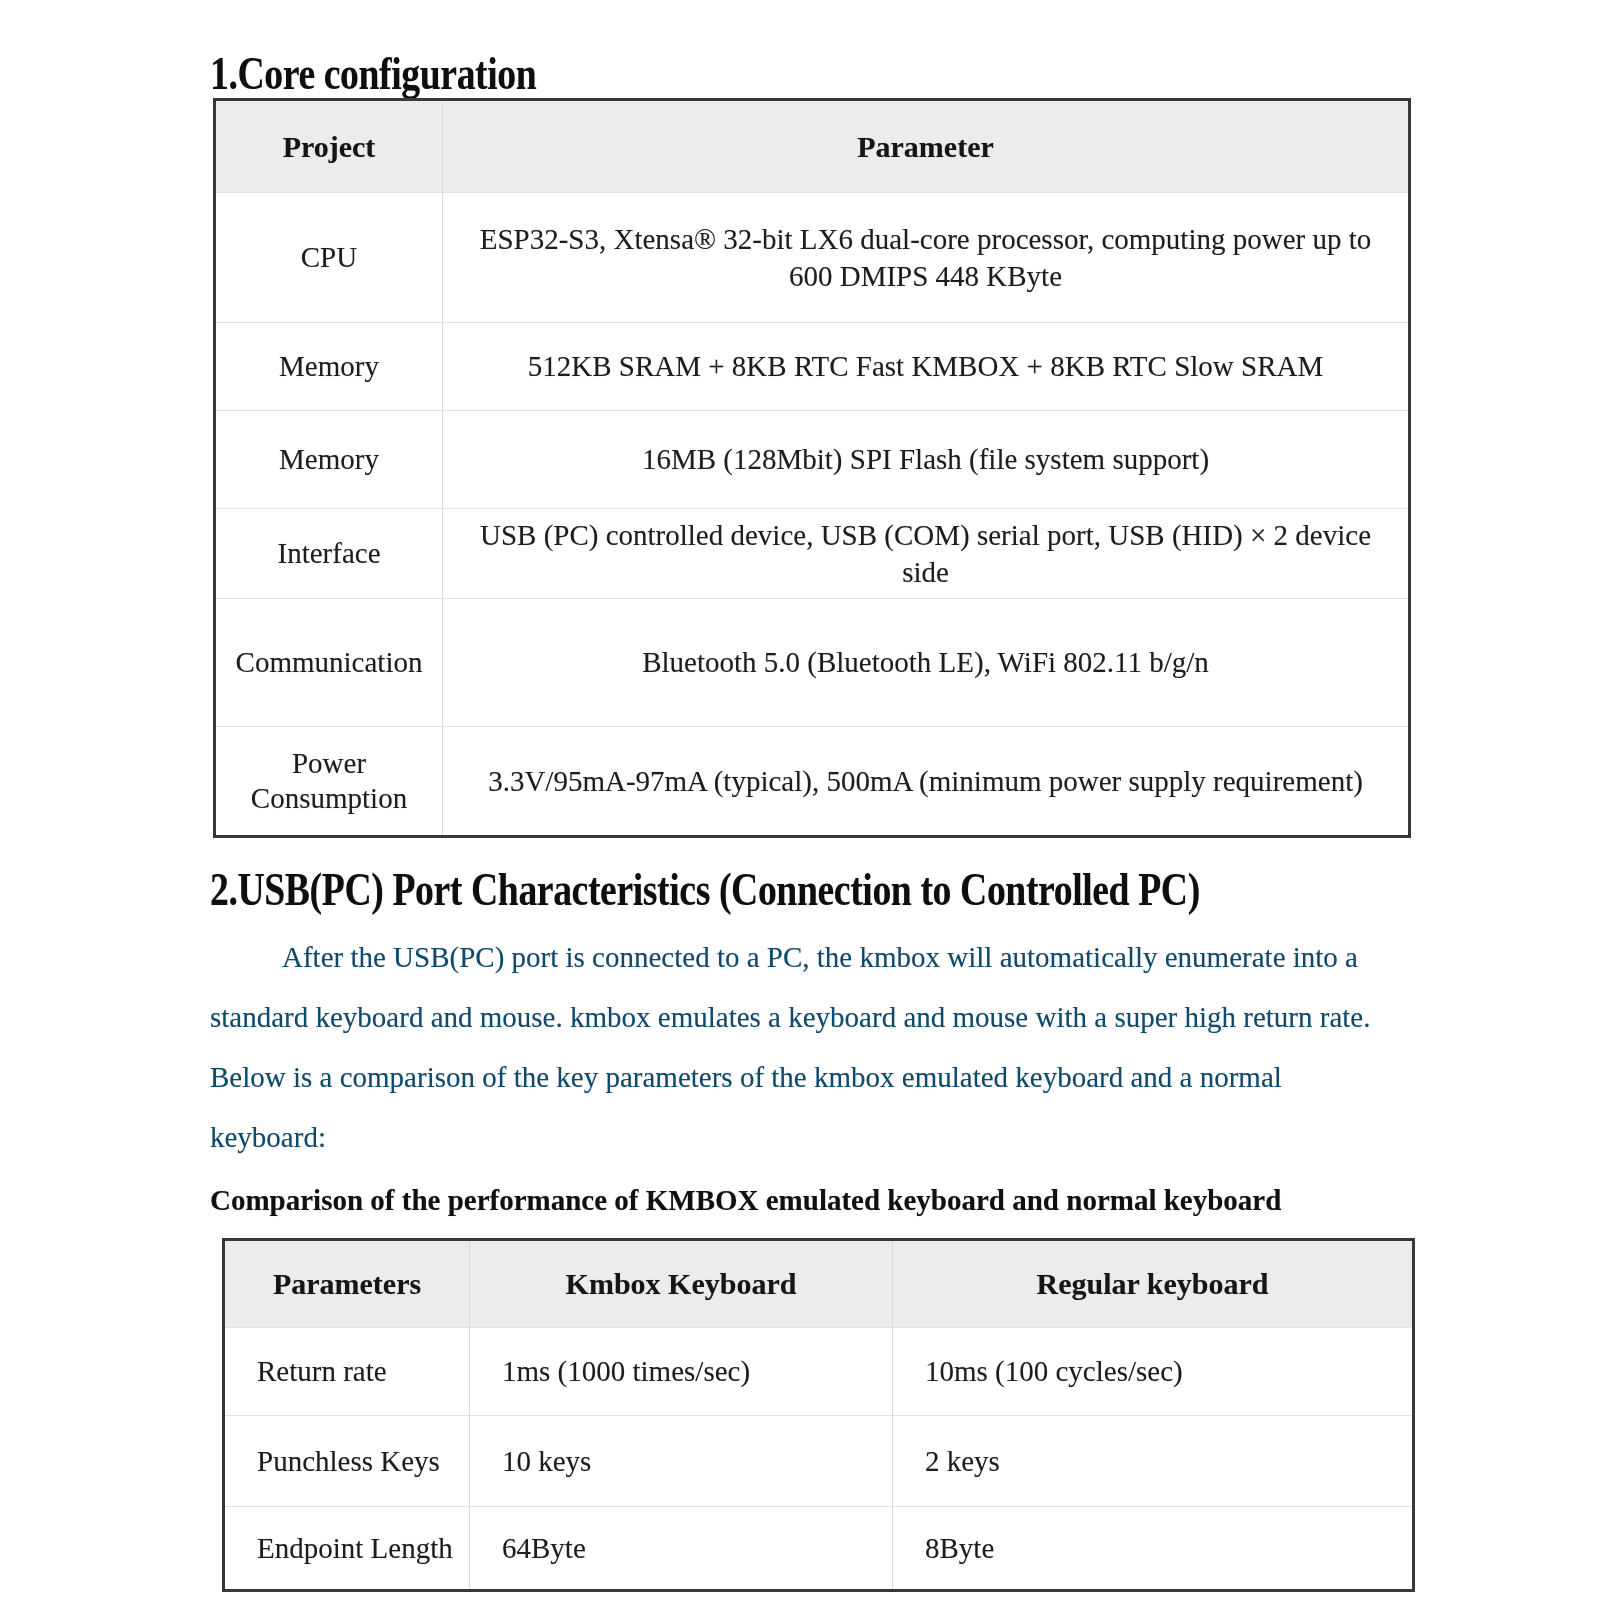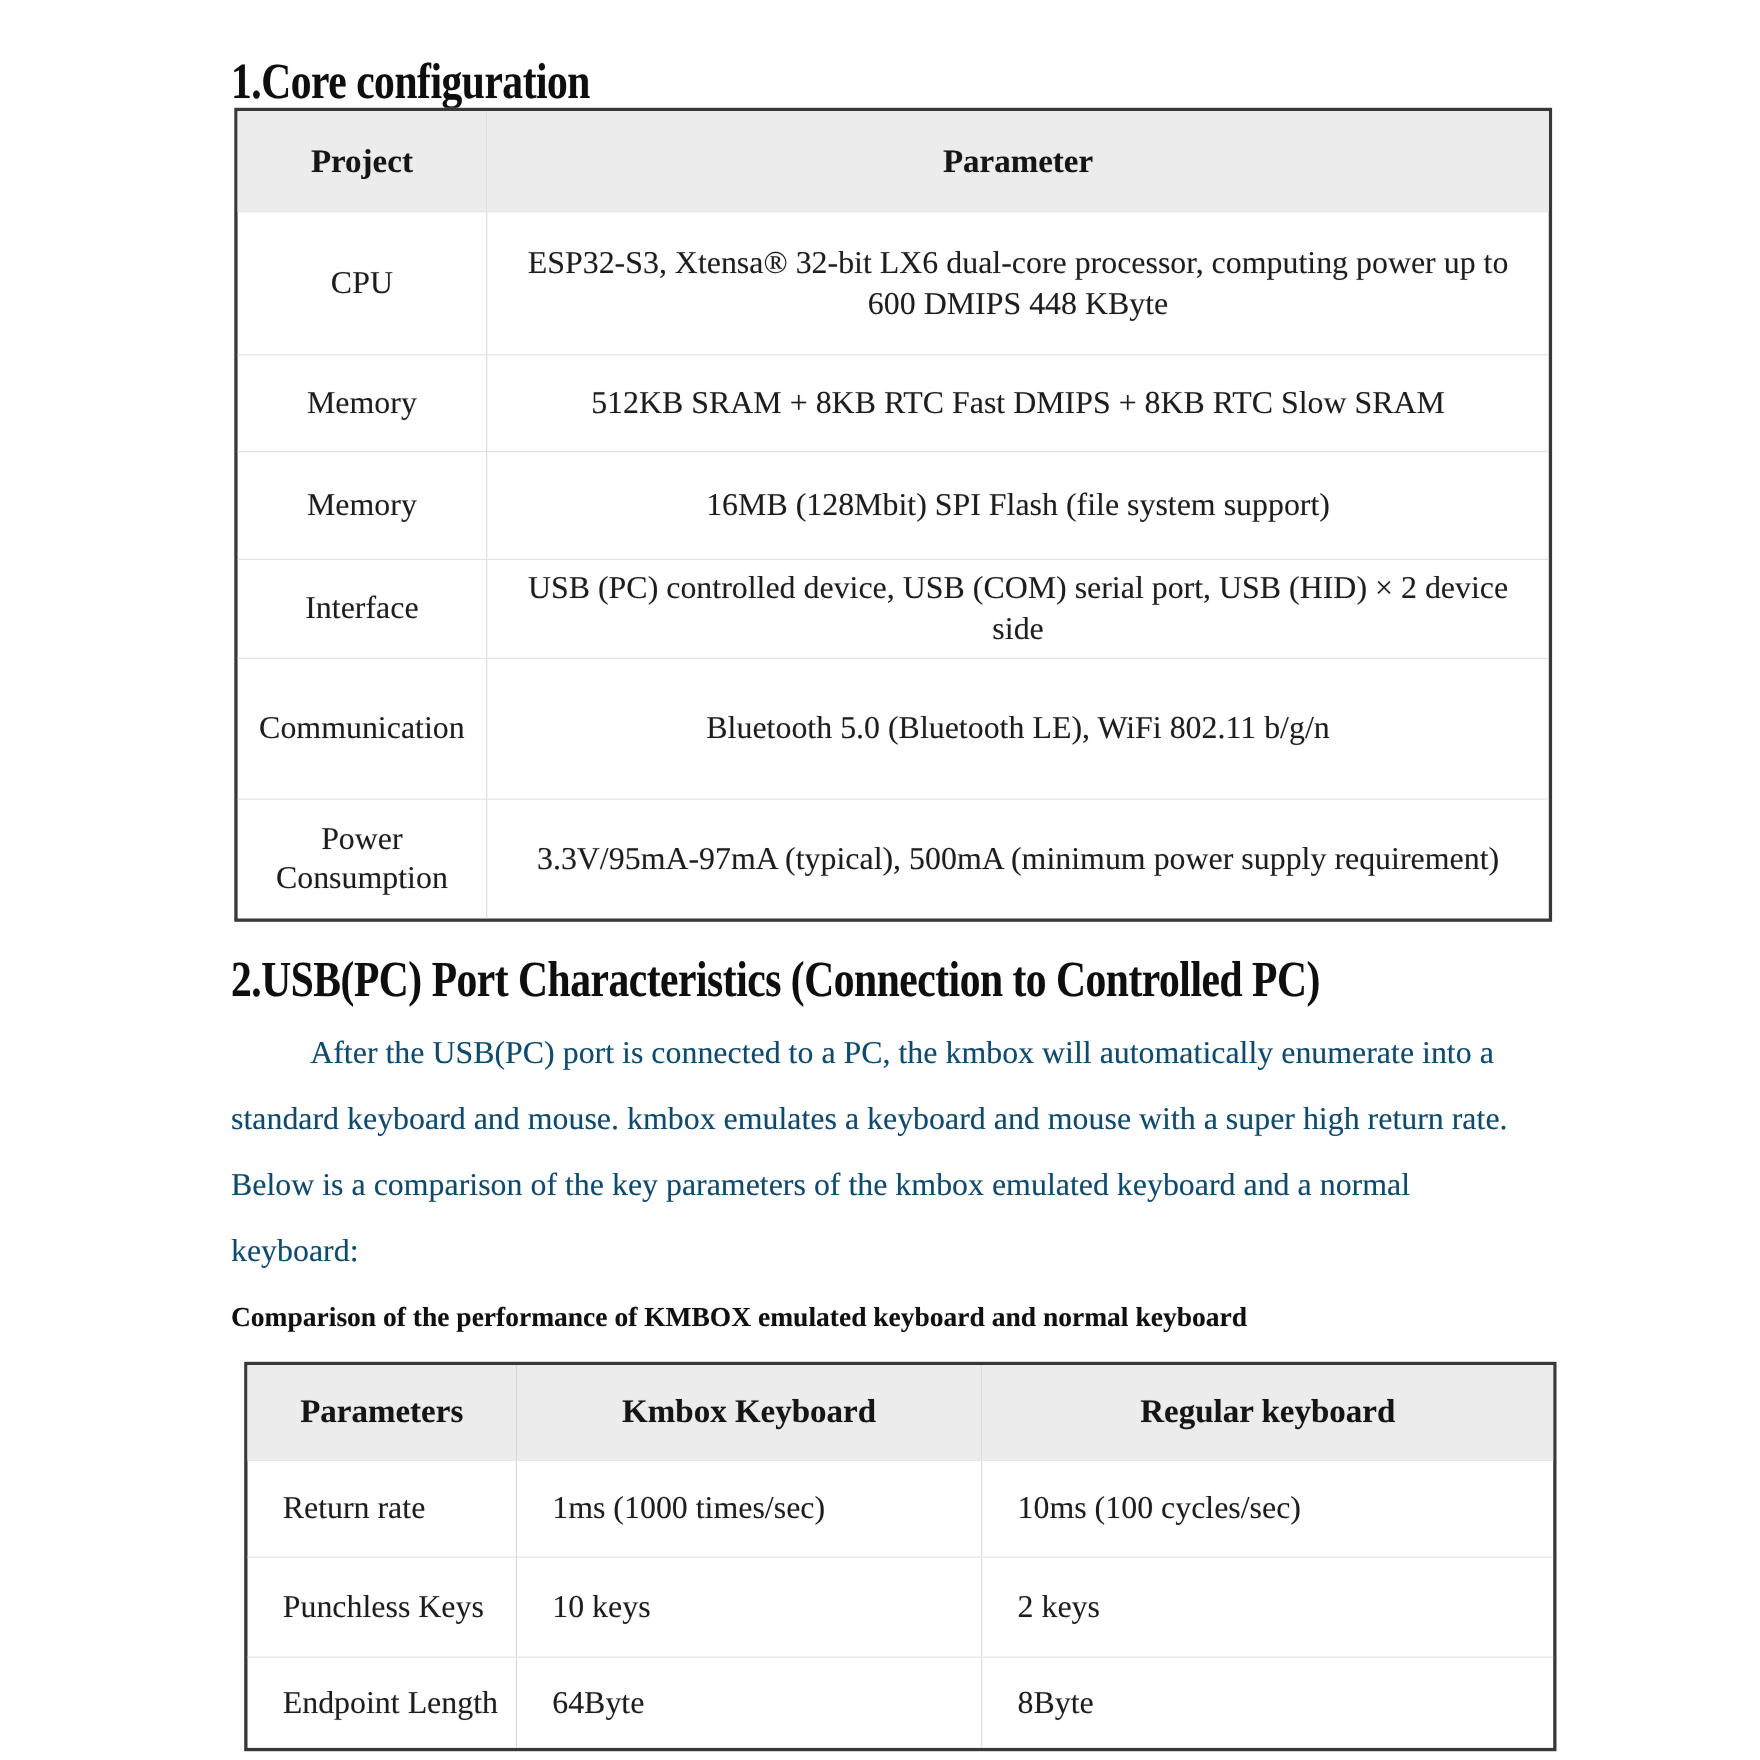--- a/index.html
+++ b/index.html
@@ -34,21 +34,21 @@
   .t1 .hdr { border-top:none; }
   .t1 .param { padding:0 30px; line-height:37px; }
   .t1 .label { padding:0 8px; line-height:35px; }
 
   
   .para {
     position:absolute; left:210px; top:898px; width:1170px;
     font-size:29px; line-height:60px; text-indent:72px; color:#0c4a6e;
   }
   .caption {
-    position:absolute; left:210px; top:1184px; font-size:25px;
+    position:absolute; left:210px; top:1184px; font-size:29px;
     font-weight:bold; white-space:nowrap; color:#101010;
   }
 
   
   .t2 {
     position:absolute; left:222px; top:1238px; width:1193px; height:354px;
     box-sizing:border-box; border:3px solid #383838; background:#fff;
     display:grid; grid-template-columns:245px 423px 1fr;
     grid-template-rows:86px 88px 91px 1fr;
   }
@@ -62,21 +62,21 @@
 <h1 id="heading-1" class="heading">1.Core configuration</h1>
 
 <div class="t1">
   <div class="cell hdr col1">Project</div>
   <div class="cell hdr">Parameter</div>
 
   <div class="cell col1 label">CPU</div>
   <div class="cell param">ESP32-S3, Xtensa® 32-bit LX6 dual-core processor, computing power up to 600 DMIPS 448 KByte</div>
 
   <div class="cell col1 label">Memory</div>
-  <div class="cell param">512KB SRAM + 8KB RTC Fast DMIPS + 8KB RTC Slow SRAM</div>
+  <div class="cell param">512KB SRAM + 8KB RTC Fast KMBOX + 8KB RTC Slow SRAM</div>
 
   <div class="cell col1 label">Memory</div>
   <div class="cell param">16MB (128Mbit) SPI Flash (file system support)</div>
 
   <div class="cell col1 label">Interface</div>
   <div class="cell param">USB (PC) controlled device, USB (COM) serial port, USB (HID) × 2 device side</div>
 
   <div class="cell col1 label">Communication</div>
   <div class="cell param">Bluetooth 5.0 (Bluetooth LE), WiFi 802.11 b/g/n</div>
 

